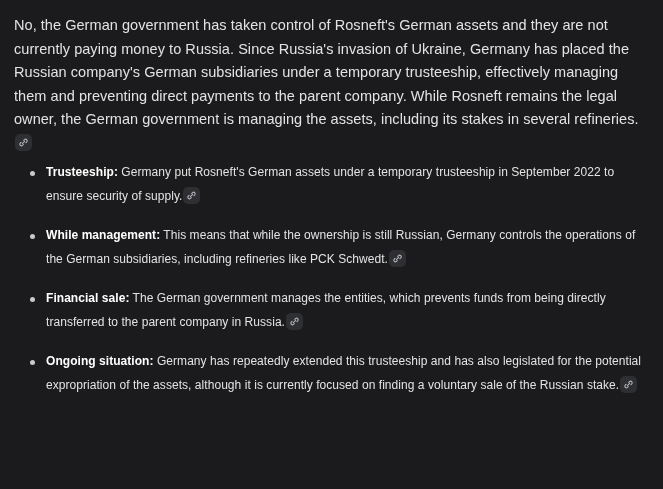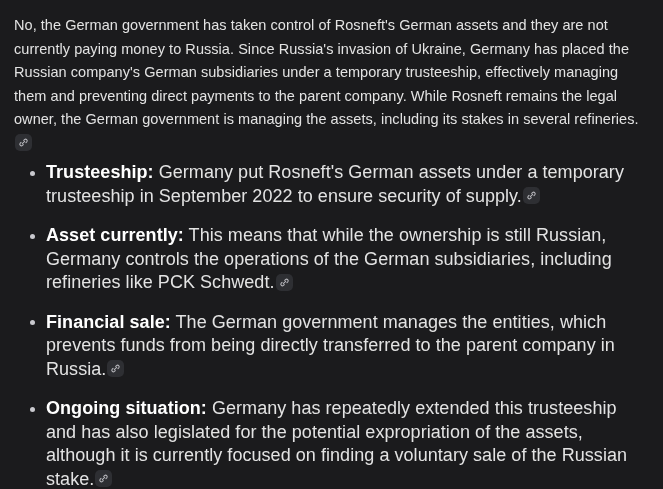--- a/index.html
+++ b/index.html
@@ -30,21 +30,21 @@
   }
   .bullet-list {
     list-style: none;
     margin: 0;
     padding: 0;
   }
   .bullet-item {
     position: relative;
     padding-left: 32px;
     margin: 0 0 16px 0;
-    font-size: 18px;
+    font-size: 12px;
     line-height: 23.5px;
     color: #e3e3e3;
     letter-spacing: 0.05px;
   }
   .bullet-item:last-child {
     margin-bottom: 0;
   }
   .bullet-dot {
     position: absolute;
     left: 16px;
@@ -94,21 +94,21 @@
       <span class="bullet-dot"></span><span class="bullet-term">Trusteeship:</span><span> Germany put Rosneft's German assets under a temporary trusteeship in September 2022 to ensure security of supply.</span><span class="cite-chip">
           <svg width="11" height="11" viewBox="0 0 24 24" fill="none" stroke="#b6b6bb" stroke-width="2.4" stroke-linecap="round">
             <path d="M9.5 14.5 14.5 9.5"></path>
             <path d="M12.5 7.5l1.8-1.8a3.4 3.4 0 0 1 4.8 4.8L17.3 12.3"></path>
             <path d="M11.5 16.5l-1.8 1.8a3.4 3.4 0 0 1-4.8-4.8L6.7 11.7"></path>
           </svg>
         </span>
     </li>
 
     <li class="bullet-item">
-      <span class="bullet-dot"></span><span class="bullet-term">Asset currently:</span><span> This means that while the ownership is still Russian, Germany controls the operations of the German subsidiaries, including refineries like PCK Schwedt.</span><span class="cite-chip">
+      <span class="bullet-dot"></span><span class="bullet-term">While management:</span><span> This means that while the ownership is still Russian, Germany controls the operations of the German subsidiaries, including refineries like PCK Schwedt.</span><span class="cite-chip">
           <svg width="11" height="11" viewBox="0 0 24 24" fill="none" stroke="#b6b6bb" stroke-width="2.4" stroke-linecap="round">
             <path d="M9.5 14.5 14.5 9.5"></path>
             <path d="M12.5 7.5l1.8-1.8a3.4 3.4 0 0 1 4.8 4.8L17.3 12.3"></path>
             <path d="M11.5 16.5l-1.8 1.8a3.4 3.4 0 0 1-4.8-4.8L6.7 11.7"></path>
           </svg>
         </span>
     </li>
 
     <li class="bullet-item">
       <span class="bullet-dot"></span><span class="bullet-term">Financial sale:</span><span> The German government manages the entities, which prevents funds from being directly transferred to the parent company in Russia.</span><span class="cite-chip">

